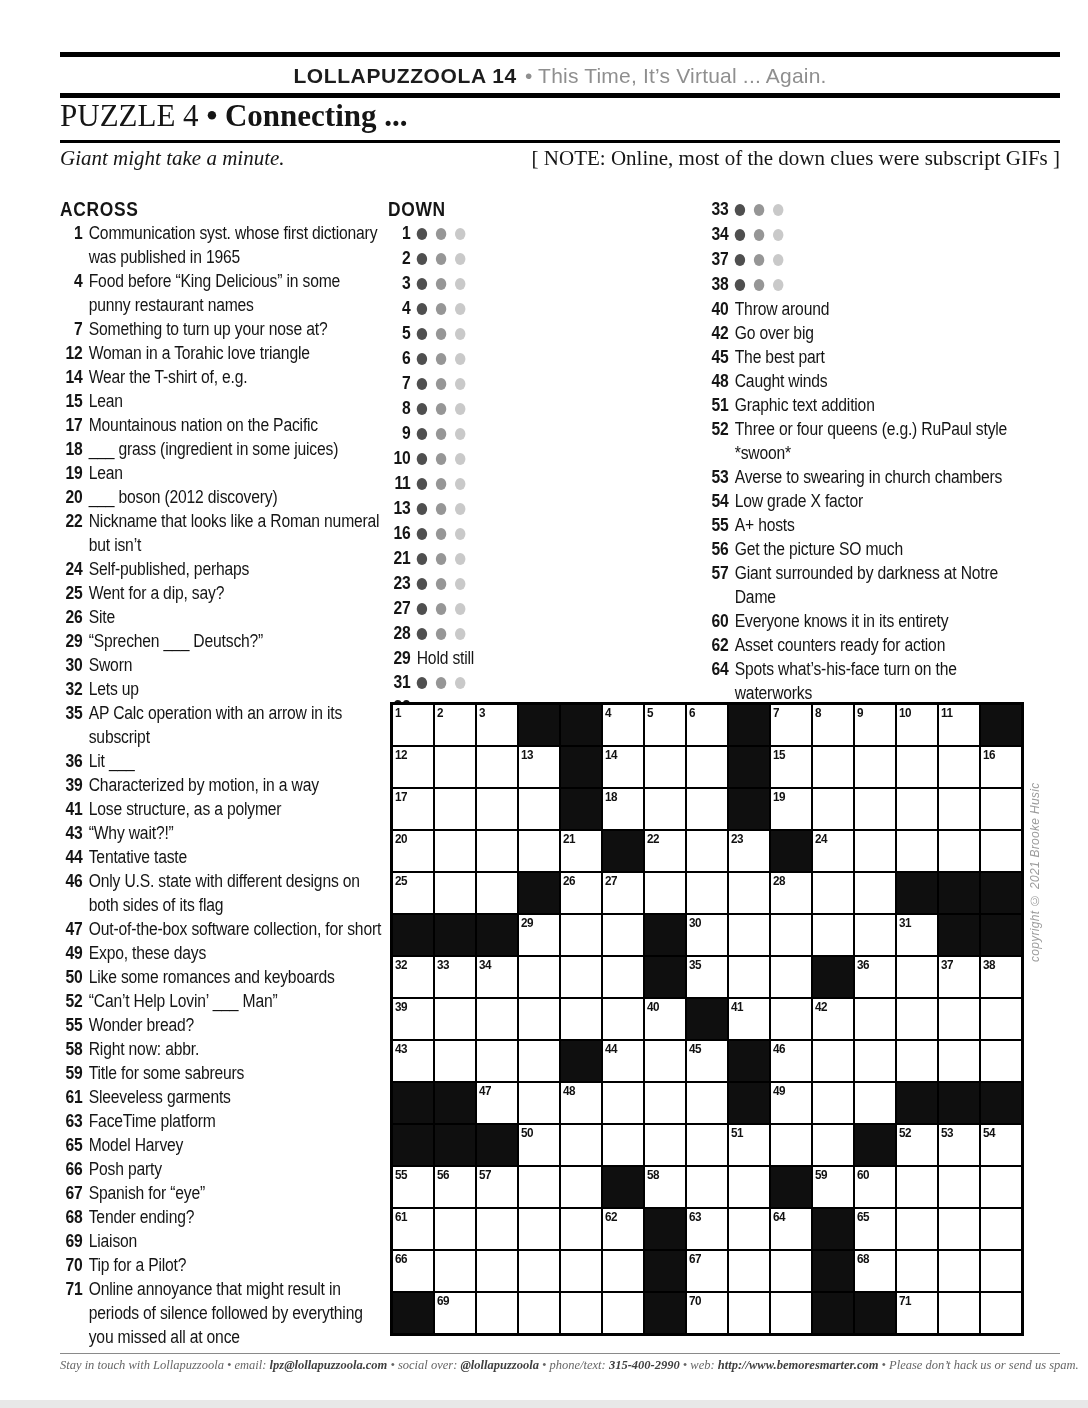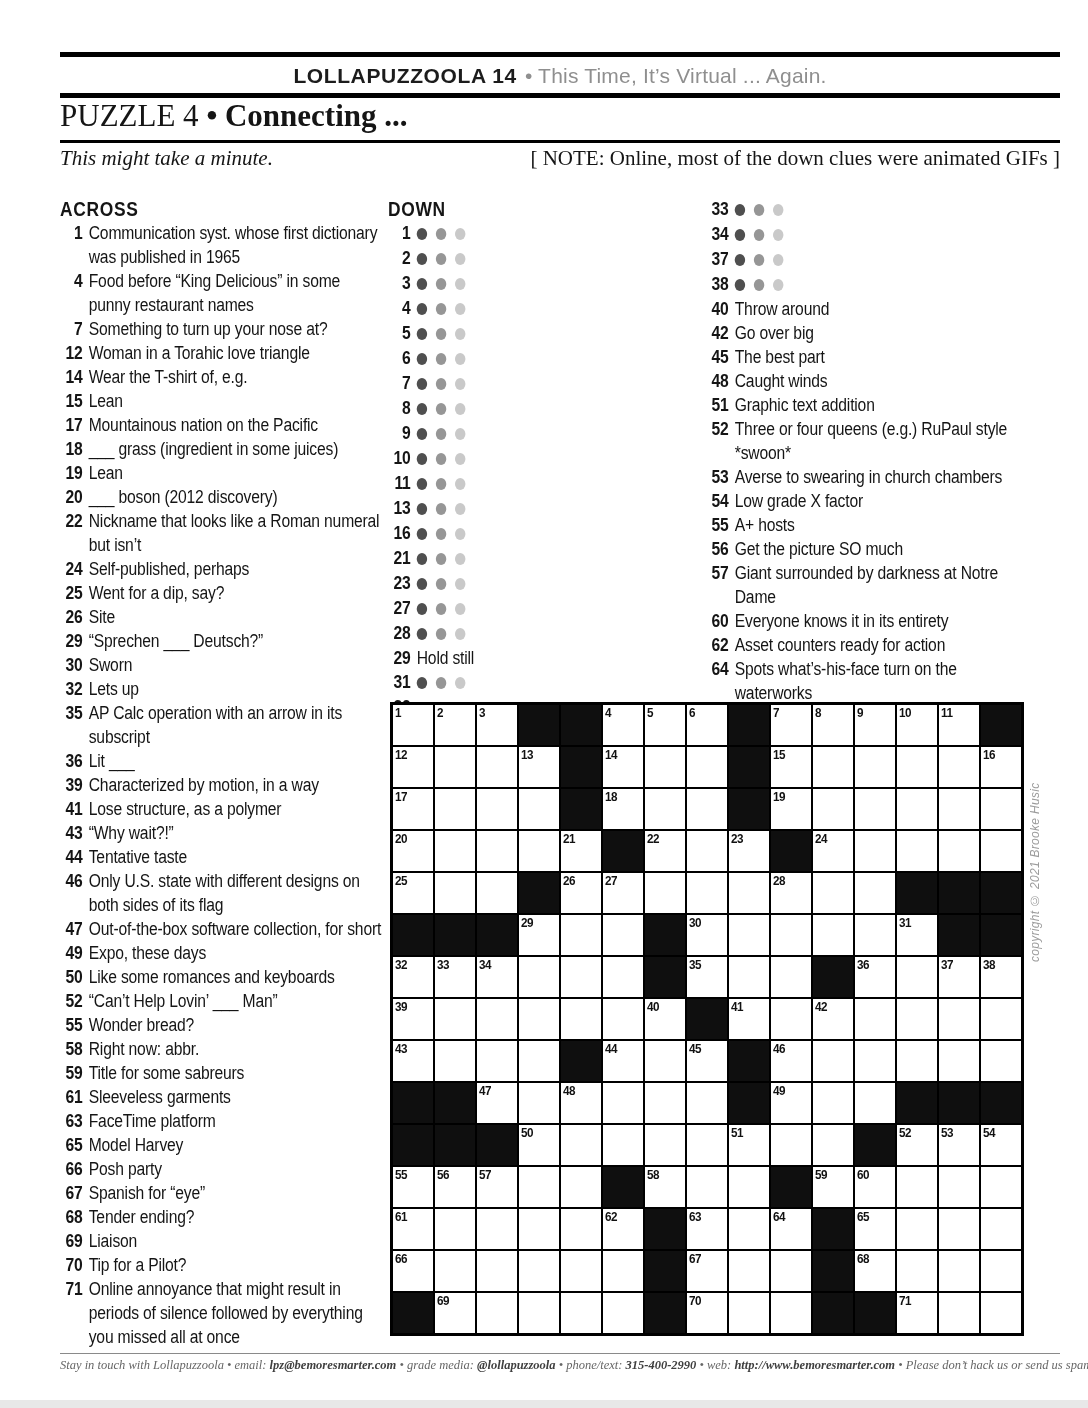--- a/index.html
+++ b/index.html
@@ -71,22 +71,22 @@
   <div class="rule" id="rule-band"></div>
 
   <div class="heading-row">
     <div class="puzzle-heading">
       <span>PUZZLE 4 </span><span class="bold">• Connecting ...</span>
     </div>
   </div>
   <div class="rule" id="rule-heading"></div>
 
   <div class="tag-row">
-    <span class="tagline">This might take a minute.</span>
-    <span class="note">[ NOTE: Online, most of the down clues were animated GIFs ]</span>
+    <span class="tagline">Giant might take a minute.</span>
+    <span class="note">[ NOTE: Online, most of the down clues were subscript GIFs ]</span>
   </div>
 
 
   <div class="clue-col" id="across-col">
     <div class="list-heading">ACROSS</div>
     <div id="across-list">
         <div class="clue">
           <span class="num">1</span>
           <span class="txt">Communication syst. whose first dictionary was published in 1965</span>
         </div>
@@ -869,14 +869,14 @@
       <div class="cell black" style="background: rgb(15, 15, 15);"></div>
       <div class="cell">
         <span class="cnum">71</span>
       </div>
       <div class="cell"></div>
       <div class="cell"></div>
     </div>
 
   <div class="copyright">copyright © 2021 Brooke Husic</div>
 
-  <div class="footer" id="footer"><span>Stay in touch with Lollapuzzoola • email: </span><b>lpz@bemoresmarter.com</b><span> • grade media: </span><b>@lollapuzzoola</b><span> • phone/text: </span><b>315-400-2990</b><span> • web: </span><b>http://www.bemoresmarter.com</b><span> • Please don’t hack us or send us spam.</span></div>
+  <div class="footer" id="footer"><span>Stay in touch with Lollapuzzoola • email: </span><b>lpz@lollapuzzoola.com</b><span> • social over: </span><b>@lollapuzzoola</b><span> • phone/text: </span><b>315-400-2990</b><span> • web: </span><b>http://www.bemoresmarter.com</b><span> • Please don’t hack us or send us spam.</span></div>
 </div>
 
 </body></html>

